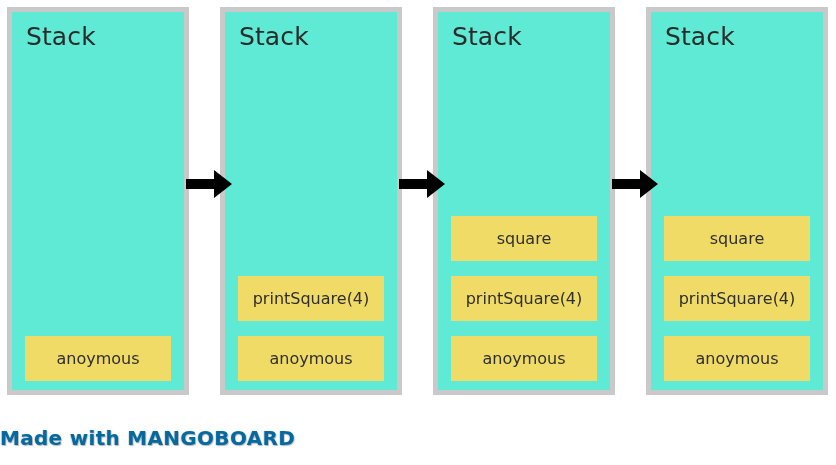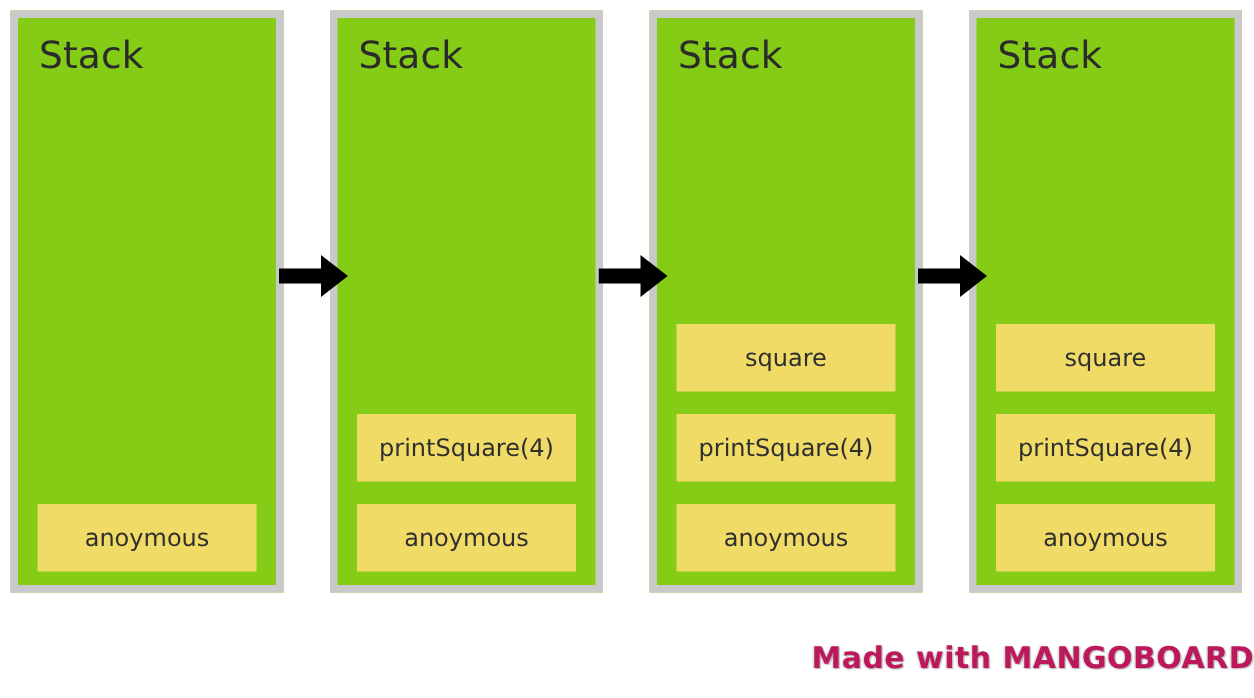--- a/index.html
+++ b/index.html
@@ -24,21 +24,21 @@
   }
 
   
   .stack-panel {
     position: absolute;
     top: 7px;
     width: 182px;
     height: 388px;
     box-sizing: border-box;
     border: 5px solid #c9c9c9;
-    background: #84cc16;
+    background: #5eead4;
   }
   .stack-panel.p1 { left: 7px; }
   .stack-panel.p2 { left: 220px; }
   .stack-panel.p3 { left: 433px; }
   .stack-panel.p4 { left: 646px; }
 
   .stack-title {
     position: absolute;
     left: 14px;
     top: 10px;
@@ -86,31 +86,30 @@
   .arrow.a2 { left: 399px; }
   .arrow.a3 { left: 612px; }
   .arrow svg { display: block; }
 
   
   .watermark {
     position: absolute;
     left: 0;
     right: 0;
     top: 426px;
-    text-align: right;
+    text-align: left;
     font-size: 20px;
     font-weight: bold;
-    color: #be185d;
+    color: #0369a1;
     letter-spacing: 0.3px;
     text-shadow:
       1px 1px 0 rgba(0,0,0,0.18),
       -1px 0 1px rgba(0,0,0,0.10),
        0 1px 2px rgba(0,0,0,0.14);
     white-space: nowrap;
-    padding-left: 16px;
   }
 </style>
 </head>
 <body>
 
 <div id="canvas">
 
   <div class="stack-panel p1">
     <div class="stack-title">Stack</div>
     <div class="frames">

